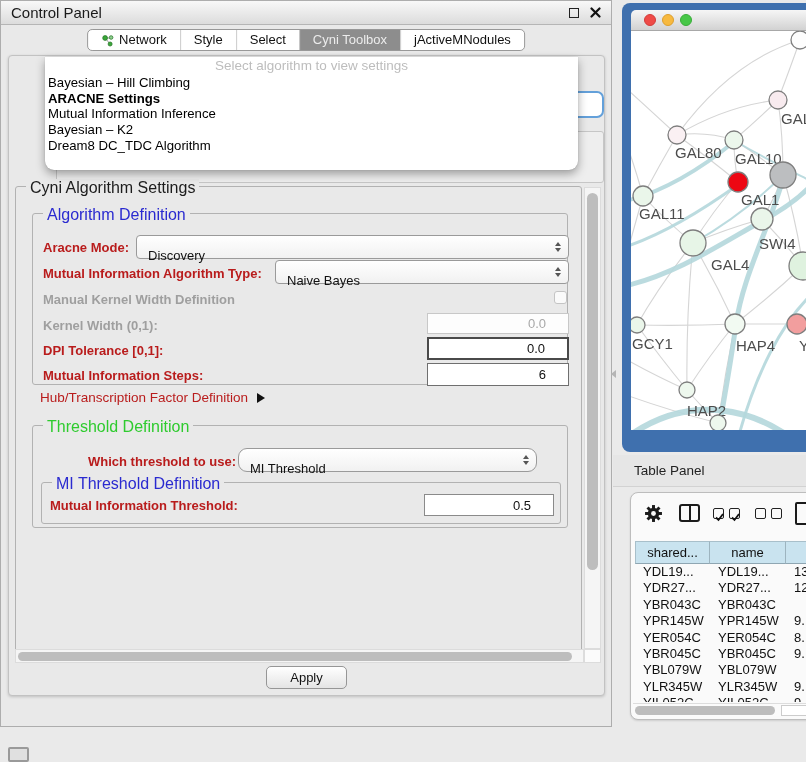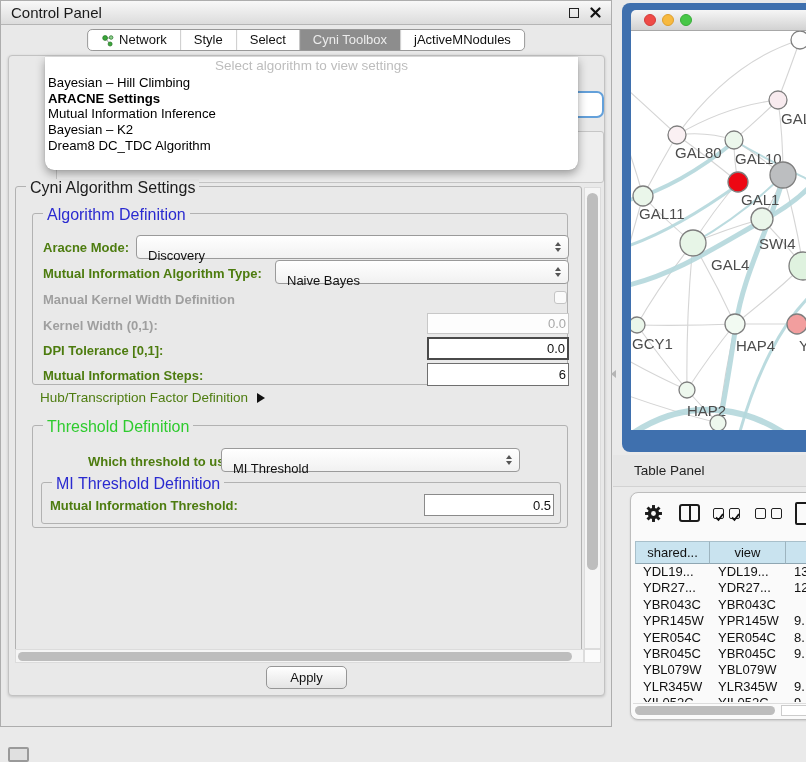--- a/index.html
+++ b/index.html
@@ -36,34 +36,34 @@
   .hidden-box { position:absolute; left:47px; top:75px; width:548px; height:52px;
     border:1px solid #c6c6c6; border-radius:3px; background:#eee; }
 
   
   .gbox { position:absolute; border:1px solid #b2b2b2; border-radius:3px; }
   .gtitle { position:absolute; top:-8px; left:10px; background:#e9e9e9; padding:0 4px;
     font-size:16px; color:#1c1c1c; white-space:nowrap; display:flex; align-items:center; }
   .gt-blue { color:#2a2ad0; }
   .gt-green { color:#2ecb2e; }
 
-  .lbl { position:absolute; font-size:13px; font-weight:bold; color:#4d7c0f; white-space:nowrap; }
+  .lbl { position:absolute; font-size:13px; font-weight:bold; color:#b91c1c; white-space:nowrap; }
   .lbl.dis { color:#9f9f9f; }
   .plain { font-weight:normal; }
 
   .combo { position:absolute; background:linear-gradient(#ffffff,#f1f1f1);
     border:1px solid #9a9a9a; border-radius:4px; font-size:13px; color:#111;
     display:flex; align-items:center; padding:16px 20px 0 11px; }
   .combo-arrows { position:absolute; right:7px; top:50%; transform:translateY(-50%);
     display:flex; flex-direction:column; gap:2px; }
   .tri-up { width:0; height:0; border-left:3.5px solid transparent; border-right:3.5px solid transparent; border-bottom:4.5px solid #555; }
   .tri-dn { width:0; height:0; border-left:3.5px solid transparent; border-right:3.5px solid transparent; border-top:4.5px solid #555; }
 
   .num-input { position:absolute; background:#fff; border:1px solid #8a8a8a;
-    font-size:13px; color:#111; text-align:right; padding:0 2px;
+    font-size:13px; color:#111; text-align:right; padding:0 22px;
     font-family:"Liberation Sans","DejaVu Sans",sans-serif; }
   .num-input.dis { border:1px solid #c8c8c8; color:#a8a8a8; background:#fdfdfd; }
   .num-input.strong { border:2px solid #4a4a4a; }
 
   .checkbox { position:absolute; width:13px; height:13px; border:1px solid #c4c4c4;
     border-radius:3px; background:#fafafa; }
 
   .tri-right { display:inline-block; width:0; height:0; border-left:8px solid #111;
     border-top:5.5px solid transparent; border-bottom:5.5px solid transparent; margin-left:9px; }
   .tri-down { display:inline-block; width:0; height:0; border-top:8px solid #111;
@@ -228,21 +228,21 @@
 
         <span class="lbl plain" style="left:24px; top:203px; font-size:13.5px; display:flex; align-items:center;">
           <span>Hub/Transcription Factor Definition</span>
           <span class="tri-right"></span>
         </span>
 
         <div class="gbox" style="left:16px; top:238px; width:536px; height:103px;">
           <span class="gtitle gt-green">Threshold Definition</span>
 
           <span class="lbl" style="left:55px; top:28px;">Which threshold to use:</span>
-          <div class="combo" style="left:188px; top:22px; width:299px; height:24px;">
+          <div class="combo" style="left:205px; top:22px; width:299px; height:24px;border-radius:9px;">
             <span>MI Threshold</span>
             <span class="combo-arrows">
                 <span class="tri-up"></span>
                 <span class="tri-dn"></span>
               </span>
           </div>
 
           <div class="gbox" style="left:8px; top:56px; width:520px; height:42px;">
             <span class="gtitle gt-blue">MI Threshold Definition</span>
             <span class="lbl" style="left:8px; top:15px;">Mutual Information Threshold:</span>
@@ -381,21 +381,21 @@
         <svg width="11" height="11" viewBox="0 0 11 11">
             <polyline points="2,5.5 4.5,8 9,2" fill="none" stroke="#111" stroke-width="1.8"></polyline>
           </svg>
       </span>
       <span class="cb-icon" style="left:124px;"></span>
       <span class="cb-icon" style="left:140px;"></span>
       <span class="icon-doc"></span>
     </div>
     <div class="thead">
         <div class="hcell" style="width: 75px;">shared...</div>
-        <div class="hcell" style="width: 76px;">view</div>
+        <div class="hcell" style="width: 76px;">name</div>
         <div class="hcell" style="width: 42px;"></div>
       </div>
     <div class="tbody">
         <div class="trow">
           <div class="tcell" style="width: 75px;">YDL19...</div>
           <div class="tcell" style="width: 76px;">YDL19...</div>
           <div class="tcell" style="width: 42px;">13</div>
         </div>
         <div class="trow">
           <div class="tcell" style="width: 75px;">YDR27...</div>

